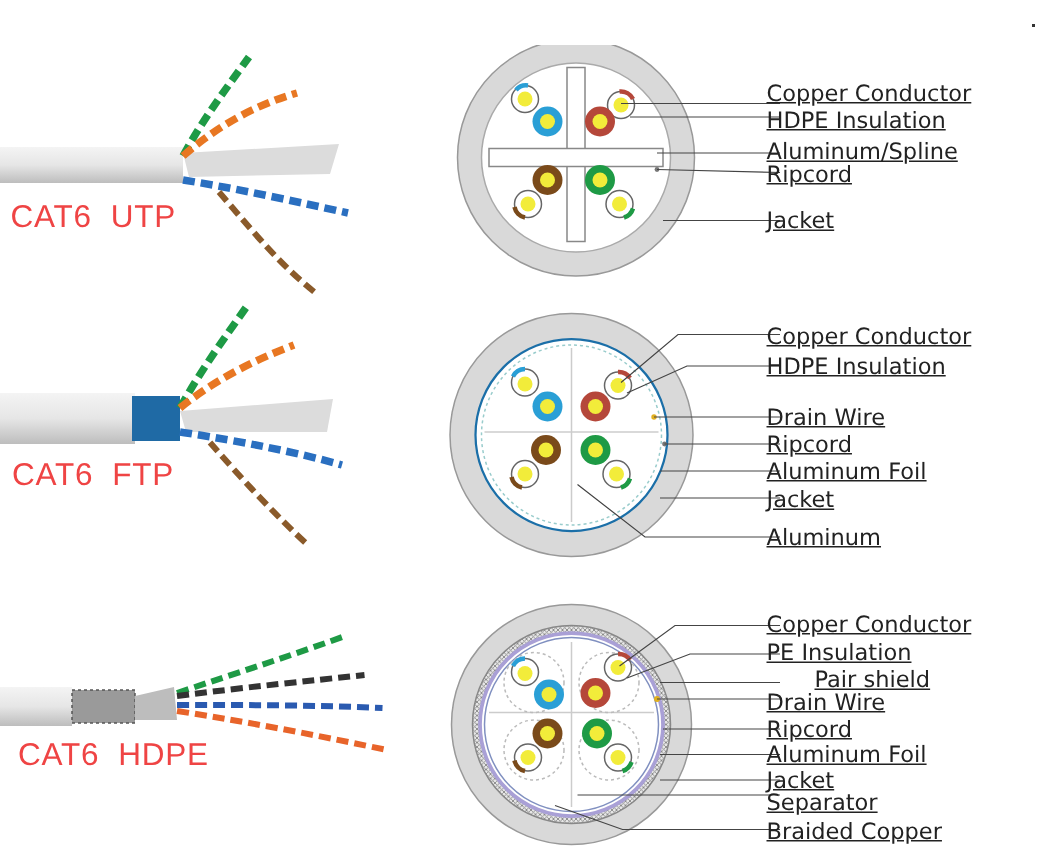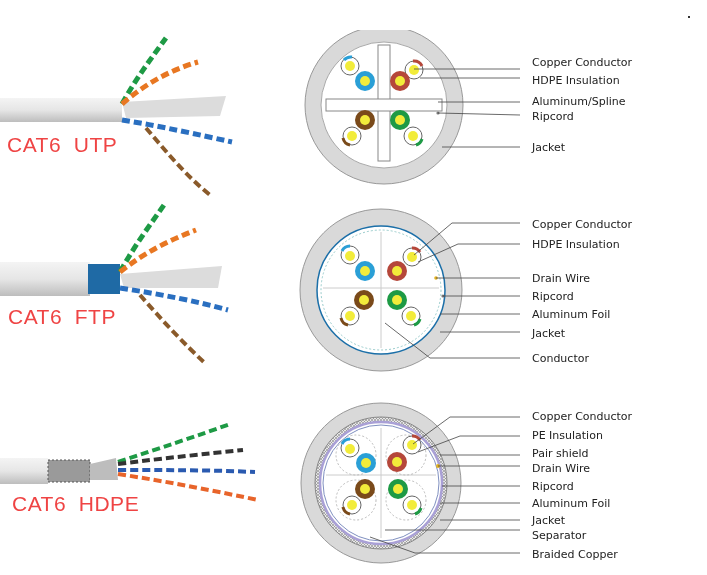--- a/index.html
+++ b/index.html
@@ -1,21 +1,21 @@
 <!DOCTYPE html>
 <html><head>
 <meta charset="utf-8">
 <style>
   html, body { margin: 0; padding: 0; background: #ffffff; }
   body { width: 707px; height: 575px; position: relative; overflow: hidden; font-family: "DejaVu Sans", sans-serif; }
   .photo { position: absolute; left: 0; width: 300px; }
   .photo svg { display: block; }
   .cable-label { position: absolute; font-family: "Liberation Sans", sans-serif; font-size: 21px; color: #ef4444; letter-spacing: 0.5px; white-space: pre; }
   .xsec { position: absolute; left: 296px; width: 411px; }
-  .callout { position: absolute; left: 532px; font-size: 11px; color: #222; white-space: nowrap; line-height: 13px; }
+  .callout { position: absolute; left: 511px; font-size: 15px; color: #222; white-space: nowrap; line-height: 13px; text-decoration: underline; }
   .dot-mark { position: absolute; left: 688px; top: 16px; width: 2px; height: 2px; background: #333; }
 </style>
 </head>
 <body>
 
 <div class="dot-mark"></div>
 
 <div class="photo" style="top:20px;height:180px;">
   <svg width="300" height="180" viewBox="0 0 300 180">
     <defs>
@@ -159,21 +159,21 @@
       <polyline points="385,323 430,358 520,358"></polyline>
     </g>
   </svg>
 </div>
 <div class="callout" style="top:218px;">Copper Conductor</div>
 <div class="callout" style="top:238px;">HDPE Insulation</div>
 <div class="callout" style="top:272px;">Drain Wire</div>
 <div class="callout" style="top:290px;">Ripcord</div>
 <div class="callout" style="top:308px;">Aluminum Foil</div>
 <div class="callout" style="top:327px;">Jacket</div>
-<div class="callout" style="top:352px;">Conductor</div>
+<div class="callout" style="top:352px;">Aluminum</div>
 
 <div class="xsec" style="top:395px;height:175px;">
   <svg width="411" height="175" viewBox="296 395 411 175">
     <defs>
       <pattern id="braid" width="3" height="3" patternUnits="userSpaceOnUse">
         <rect width="3" height="3" fill="#e8e8e8"></rect>
           <path d="M0,0 L3,3 M3,0 L0,3" stroke="#888" stroke-width="0.6"></path>
       </pattern>
     </defs>
     <circle cx="381" cy="483" r="80" fill="#d9d9d9" stroke="#999"></circle>
@@ -225,19 +225,19 @@
       <line x1="442" y1="486" x2="520" y2="486"></line>
       <line x1="440" y1="503" x2="520" y2="503"></line>
       <line x1="440" y1="520" x2="520" y2="520"></line>
       <line x1="385" y1="530" x2="520" y2="530"></line>
       <polyline points="370,537 415,553 520,553"></polyline>
     </g>
   </svg>
 </div>
 <div class="callout" style="top:410px;">Copper Conductor</div>
 <div class="callout" style="top:429px;">PE Insulation</div>
-<div class="callout" style="top:447px;">Pair shield</div>
+<div class="callout" style="top:447px;margin-left:32px;">Pair shield</div>
 <div class="callout" style="top:462px;">Drain Wire</div>
 <div class="callout" style="top:480px;">Ripcord</div>
 <div class="callout" style="top:497px;">Aluminum Foil</div>
 <div class="callout" style="top:514px;">Jacket</div>
 <div class="callout" style="top:529px;">Separator</div>
 <div class="callout" style="top:548px;text-align:center;">Braided Copper</div>
 
 </body></html>

